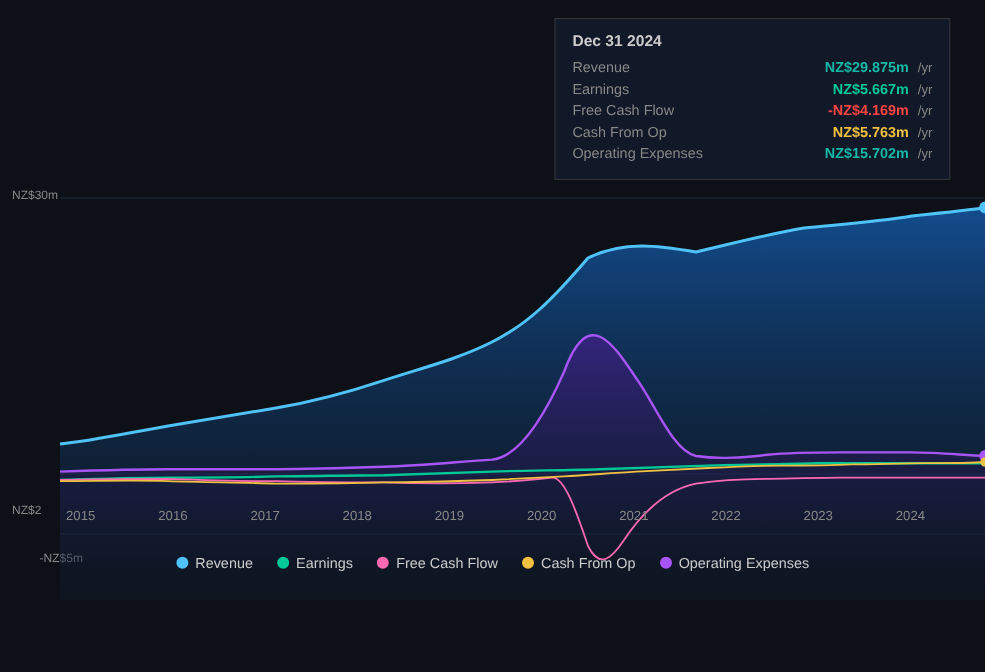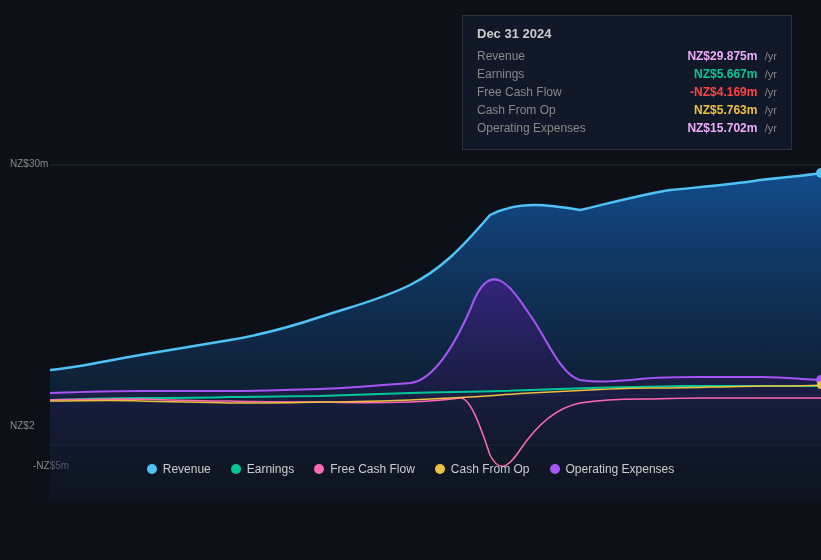--- a/index.html
+++ b/index.html
@@ -46,21 +46,21 @@
       margin-bottom: 4px;
       gap: 20px;
     }
 
     .tooltip-label {
       color: #888;
       white-space: nowrap;
     }
 
     .tooltip-value {
-      color: #f0abfc;
+      color: #14b8a6;
       font-weight: bold;
       white-space: nowrap;
     }
 
     .tooltip-value.green { color: #00c896; padding-left: 28px; }
     .tooltip-value.red { color: #ff4444; text-align: center; }
     .tooltip-value.gold { color: #f0c040; }
 
     .tooltip-sub {
       font-size: 11px;
@@ -224,20 +224,32 @@
 
     <path d="M50,246 C80,246 110,245 140,246 C170,247 200,247 230,248 C260,248 290,248 320,247 C350,247 380,246 410,245 C430,244 450,243 470,242 C490,241 510,239 530,238 C550,237 570,236 590,235 C610,234 630,233 650,233 C670,233 690,233 710,232 C730,232 750,231 770,231 C790,231 808,231 821,230" fill="none" stroke="#f0c040" stroke-width="1.5"></path>
 
     <circle cx="821" cy="18" r="5" fill="#4fc3f7"></circle>
 
     <circle cx="821" cy="225" r="5" fill="#a855f7"></circle>
 
     <circle cx="821" cy="230" r="4" fill="#f0c040"></circle>
   </svg>
 
+  <div class="x-labels">
+    <span class="x-label">2015</span>
+    <span class="x-label">2016</span>
+    <span class="x-label">2017</span>
+    <span class="x-label">2018</span>
+    <span class="x-label">2019</span>
+    <span class="x-label">2020</span>
+    <span class="x-label">2021</span>
+    <span class="x-label">2022</span>
+    <span class="x-label">2023</span>
+    <span class="x-label">2024</span>
+  </div>
 
   <div class="legend">
     <div class="legend-item">
       <div class="legend-dot" style="background:#4fc3f7;"></div>
       <span>Revenue</span>
     </div>
     <div class="legend-item">
       <div class="legend-dot" style="background:#00c896;"></div>
       <span>Earnings</span>
     </div>

